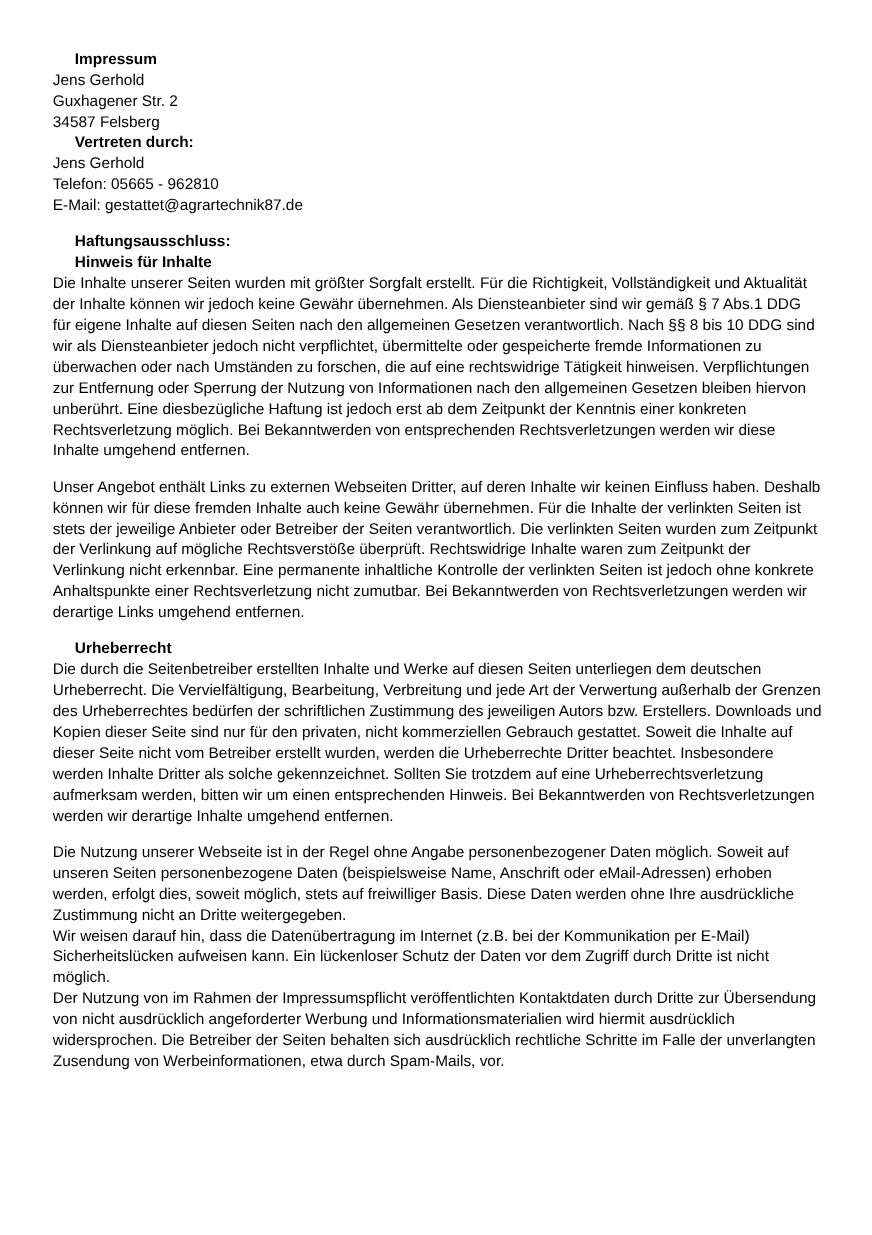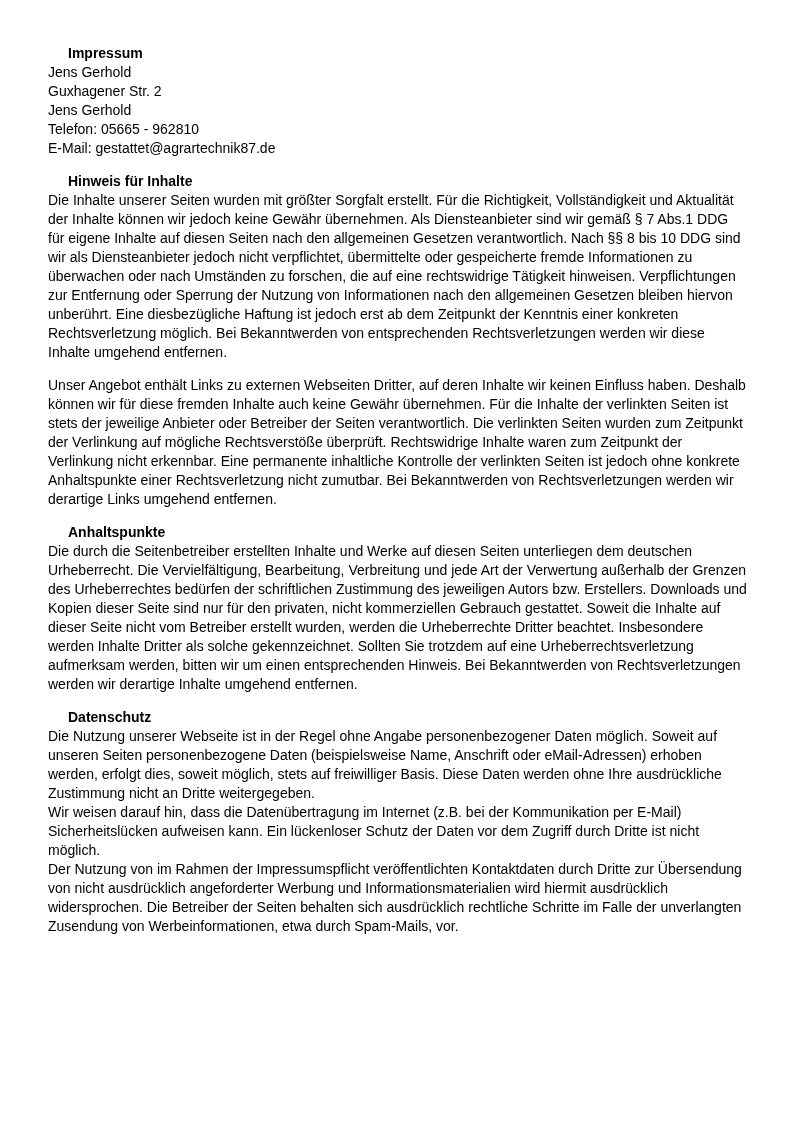--- a/index.html
+++ b/index.html
@@ -33,39 +33,41 @@
 </style>
 </head>
 <body>
 
 <div class="page">
 
   <div>
     <p class="b">Impressum</p>
     <p>Jens Gerhold</p>
     <p>Guxhagener Str. 2</p>
+    <p>34587 Felsberg</p>
+    <p class="b">Vertreten durch:</p>
     <p>Jens Gerhold</p>
     <p>Telefon: 05665 - 962810</p>
     <p>E-Mail: gestattet@agrartechnik87.de</p>
   </div>
 
   <div class="section">
+    <p class="b">Haftungsausschluss:</p>
     <p class="b">Hinweis für Inhalte</p>
     <p>Die Inhalte unserer Seiten wurden mit größter Sorgfalt erstellt. Für die Richtigkeit, Vollständigkeit und Aktualität der Inhalte können wir jedoch keine Gewähr übernehmen. Als Diensteanbieter sind wir gemäß § 7 Abs.1 DDG für eigene Inhalte auf diesen Seiten nach den allgemeinen Gesetzen verantwortlich. Nach §§ 8 bis 10 DDG sind wir als Diensteanbieter jedoch nicht verpflichtet, übermittelte oder gespeicherte fremde Informationen zu überwachen oder nach Umständen zu forschen, die auf eine rechtswidrige Tätigkeit hinweisen. Verpflichtungen zur Entfernung oder Sperrung der Nutzung von Informationen nach den allgemeinen Gesetzen bleiben hiervon unberührt. Eine diesbezügliche Haftung ist jedoch erst ab dem Zeitpunkt der Kenntnis einer konkreten Rechtsverletzung möglich. Bei Bekanntwerden von entsprechenden Rechtsverletzungen werden wir diese Inhalte umgehend entfernen.</p>
   </div>
 
   <div class="section">
     <p>Unser Angebot enthält Links zu externen Webseiten Dritter, auf deren Inhalte wir keinen Einfluss haben. Deshalb können wir für diese fremden Inhalte auch keine Gewähr übernehmen. Für die Inhalte der verlinkten Seiten ist stets der jeweilige Anbieter oder Betreiber der Seiten verantwortlich. Die verlinkten Seiten wurden zum Zeitpunkt der Verlinkung auf mögliche Rechtsverstöße überprüft. Rechtswidrige Inhalte waren zum Zeitpunkt der Verlinkung nicht erkennbar. Eine permanente inhaltliche Kontrolle der verlinkten Seiten ist jedoch ohne konkrete Anhaltspunkte einer Rechtsverletzung nicht zumutbar. Bei Bekanntwerden von Rechtsverletzungen werden wir derartige Links umgehend entfernen.</p>
   </div>
 
   <div class="section">
-    <p class="b">Anhaltspunkte</p>
+    <p class="b">Urheberrecht</p>
     <p>Die durch die Seitenbetreiber erstellten Inhalte und Werke auf diesen Seiten unterliegen dem deutschen Urheberrecht. Die Vervielfältigung, Bearbeitung, Verbreitung und jede Art der Verwertung außerhalb der Grenzen des Urheberrechtes bedürfen der schriftlichen Zustimmung des jeweiligen Autors bzw. Erstellers. Downloads und Kopien dieser Seite sind nur für den privaten, nicht kommerziellen Gebrauch gestattet. Soweit die Inhalte auf dieser Seite nicht vom Betreiber erstellt wurden, werden die Urheberrechte Dritter beachtet. Insbesondere werden Inhalte Dritter als solche gekennzeichnet. Sollten Sie trotzdem auf eine Urheberrechtsverletzung aufmerksam werden, bitten wir um einen entsprechenden Hinweis. Bei Bekanntwerden von Rechtsverletzungen werden wir derartige Inhalte umgehend entfernen.</p>
   </div>
 
   <div class="section">
-    <p class="b">Datenschutz</p>
     <p>Die Nutzung unserer Webseite ist in der Regel ohne Angabe personenbezogener Daten möglich. Soweit auf unseren Seiten personenbezogene Daten (beispielsweise Name, Anschrift oder eMail-Adressen) erhoben werden, erfolgt dies, soweit möglich, stets auf freiwilliger Basis. Diese Daten werden ohne Ihre ausdrückliche Zustimmung nicht an Dritte weitergegeben.</p>
     <p>Wir weisen darauf hin, dass die Datenübertragung im Internet (z.B. bei der Kommunikation per E-Mail) Sicherheitslücken aufweisen kann. Ein lückenloser Schutz der Daten vor dem Zugriff durch Dritte ist nicht möglich.</p>
     <p>Der Nutzung von im Rahmen der Impressumspflicht veröffentlichten Kontaktdaten durch Dritte zur Übersendung von nicht ausdrücklich angeforderter Werbung und Informationsmaterialien wird hiermit ausdrücklich widersprochen. Die Betreiber der Seiten behalten sich ausdrücklich rechtliche Schritte im Falle der unverlangten Zusendung von Werbeinformationen, etwa durch Spam-Mails, vor.</p>
   </div>
 
 </div>
 
 </body></html>

